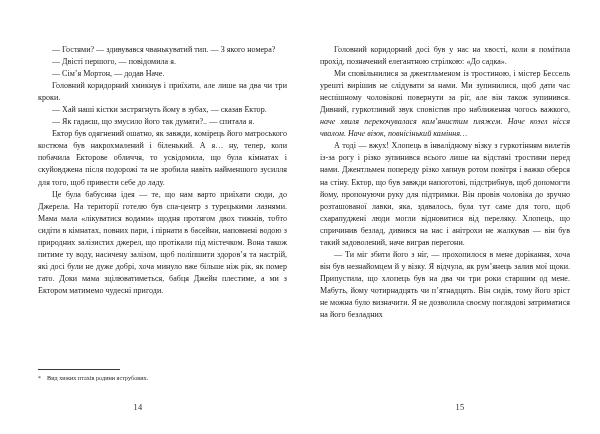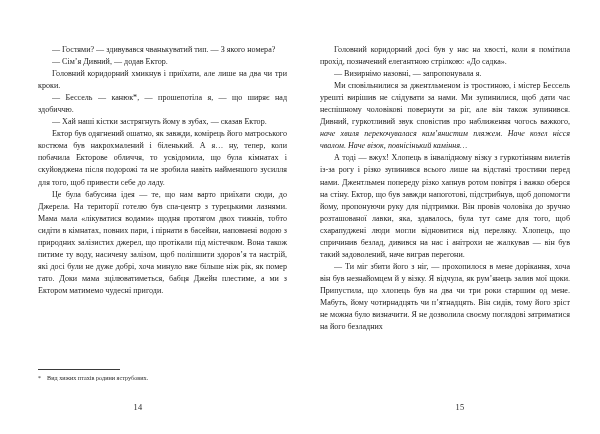--- a/index.html
+++ b/index.html
@@ -86,43 +86,43 @@
   .page-right .folio { transform: translateX(10px); }
 </style>
 </head>
 <body>
 
 <div class="spread">
 
   <div class="page page-left">
     <div class="textblock">
       <p>— Гостями? — здивувався чванькуватий тип. — З якого номера?</p>
-      <p>— Сім’я Дивний, — додав Ектор.</p>
+      <p>— Двісті першого, — повідомила я.</p>
+      <p>— Сім’я Мортон, — додав Наче.</p>
       <p>Головний коридорний хмикнув і приїхати, але лише на два чи три кроки.</p>
-      <p>— Бессель — канюк*, — прошепотіла я, — що ширяє над здобиччю.</p>
       <p>— Хай наші кістки застрягнуть йому в зубах, — сказав Ектор.</p>
+      <p>— Як гадаєш, що змусило його так думати?.. — спитала я.</p>
       <p>Ектор був одягнений ошатно, як завжди, комірець його матроського костюма був накрохмалений і біленький. А я… ну, тепер, коли побачила Екторове обличчя, то усвідомила, що була кімнатах і скуйовджена після подорожі та не зробила навіть найменшого зусилля для того, щоб привести себе до ладу.</p>
       <p>Це була бабусина ідея — те, що нам варто приїхати сюди, до Джерела. На території готелю був спа-центр з турецькими лазнями. Мама мала «лікуватися водами» щодня протягом двох тижнів, тобто сидіти в кімнатах, повних пари, і пірнати в басейни, наповнені водою з природних залізистих джерел, що протікали під містечком. Вона також питиме ту воду, насичену залізом, щоб поліпшити здоров’я та настрій, які досі були не дуже добрі, хоча минуло вже більше ніж рік, як помер тато. Доки мама зцілюватиметься, бабця Джейн плестиме, а ми з Ектором матимемо чудесні пригоди.</p>
     </div>
 
     <div class="footnote-wrap">
       <div class="footnote-rule"></div>
       <div class="footnote">
         <span class="marker">*</span>
         <span>Вид хижих птахів родини яструбових.</span>
       </div>
     </div>
 
     <div class="folio">14</div>
   </div>
 
   <div class="page page-right">
     <div class="textblock">
       <p>Головний коридорний досі був у нас на хвості, коли я помітила прохід, позначений елегантною стрілкою: «До садка».</p>
-      <p>— Визирнімо назовні, — запропонувала я.</p>
       <p>Ми сповільнилися за джентльменом із тростиною, і містер Бессель урешті вирішив не слідувати за нами. Ми зупинилися, щоб дати час неспішному чоловікові повернути за ріг, але він також зупинився. Дивний, гуркотливий звук сповістив про наближення чогось важкого, <em>наче хвиля перекочувалася кам’янистим пляжем. Наче козел нісся чвалом. Наче візок, повнісінький каміння…</em></p>
       <p>А тоді — вжух! Хлопець в інвалідному візку з гуркотінням вилетів із-за рогу і різко зупинився всього лише на відстані тростини перед нами. Джентльмен попереду різко хапнув ротом повітря і важко оберся на стіну. Ектор, що був завжди напоготові, підстрибнув, щоб допомогти йому, пропонуючи руку для підтримки. Він провів чоловіка до зручно розташованої лавки, яка, здавалось, була тут саме для того, щоб схарапуджені люди могли відновитися від переляку. Хлопець, що спричинив безлад, дивився на нас і анітрохи не жалкував — він був такий задоволений, наче виграв перегони.</p>
       <p>— Ти міг збити його з ніг, — прохопилося в мене дорікання, хоча він був незнайомцем й у візку. Я відчула, як рум’янець залив мої щоки. Припустила, що хлопець був на два чи три роки старшим од мене. Мабуть, йому чотирнадцять чи п’ятнадцять. Він сидів, тому його зріст не можна було визначити. Я не дозволила своєму поглядові затриматися на його безладних</p>
     </div>
 
     <div class="folio">15</div>
   </div>
 
 </div>
 

